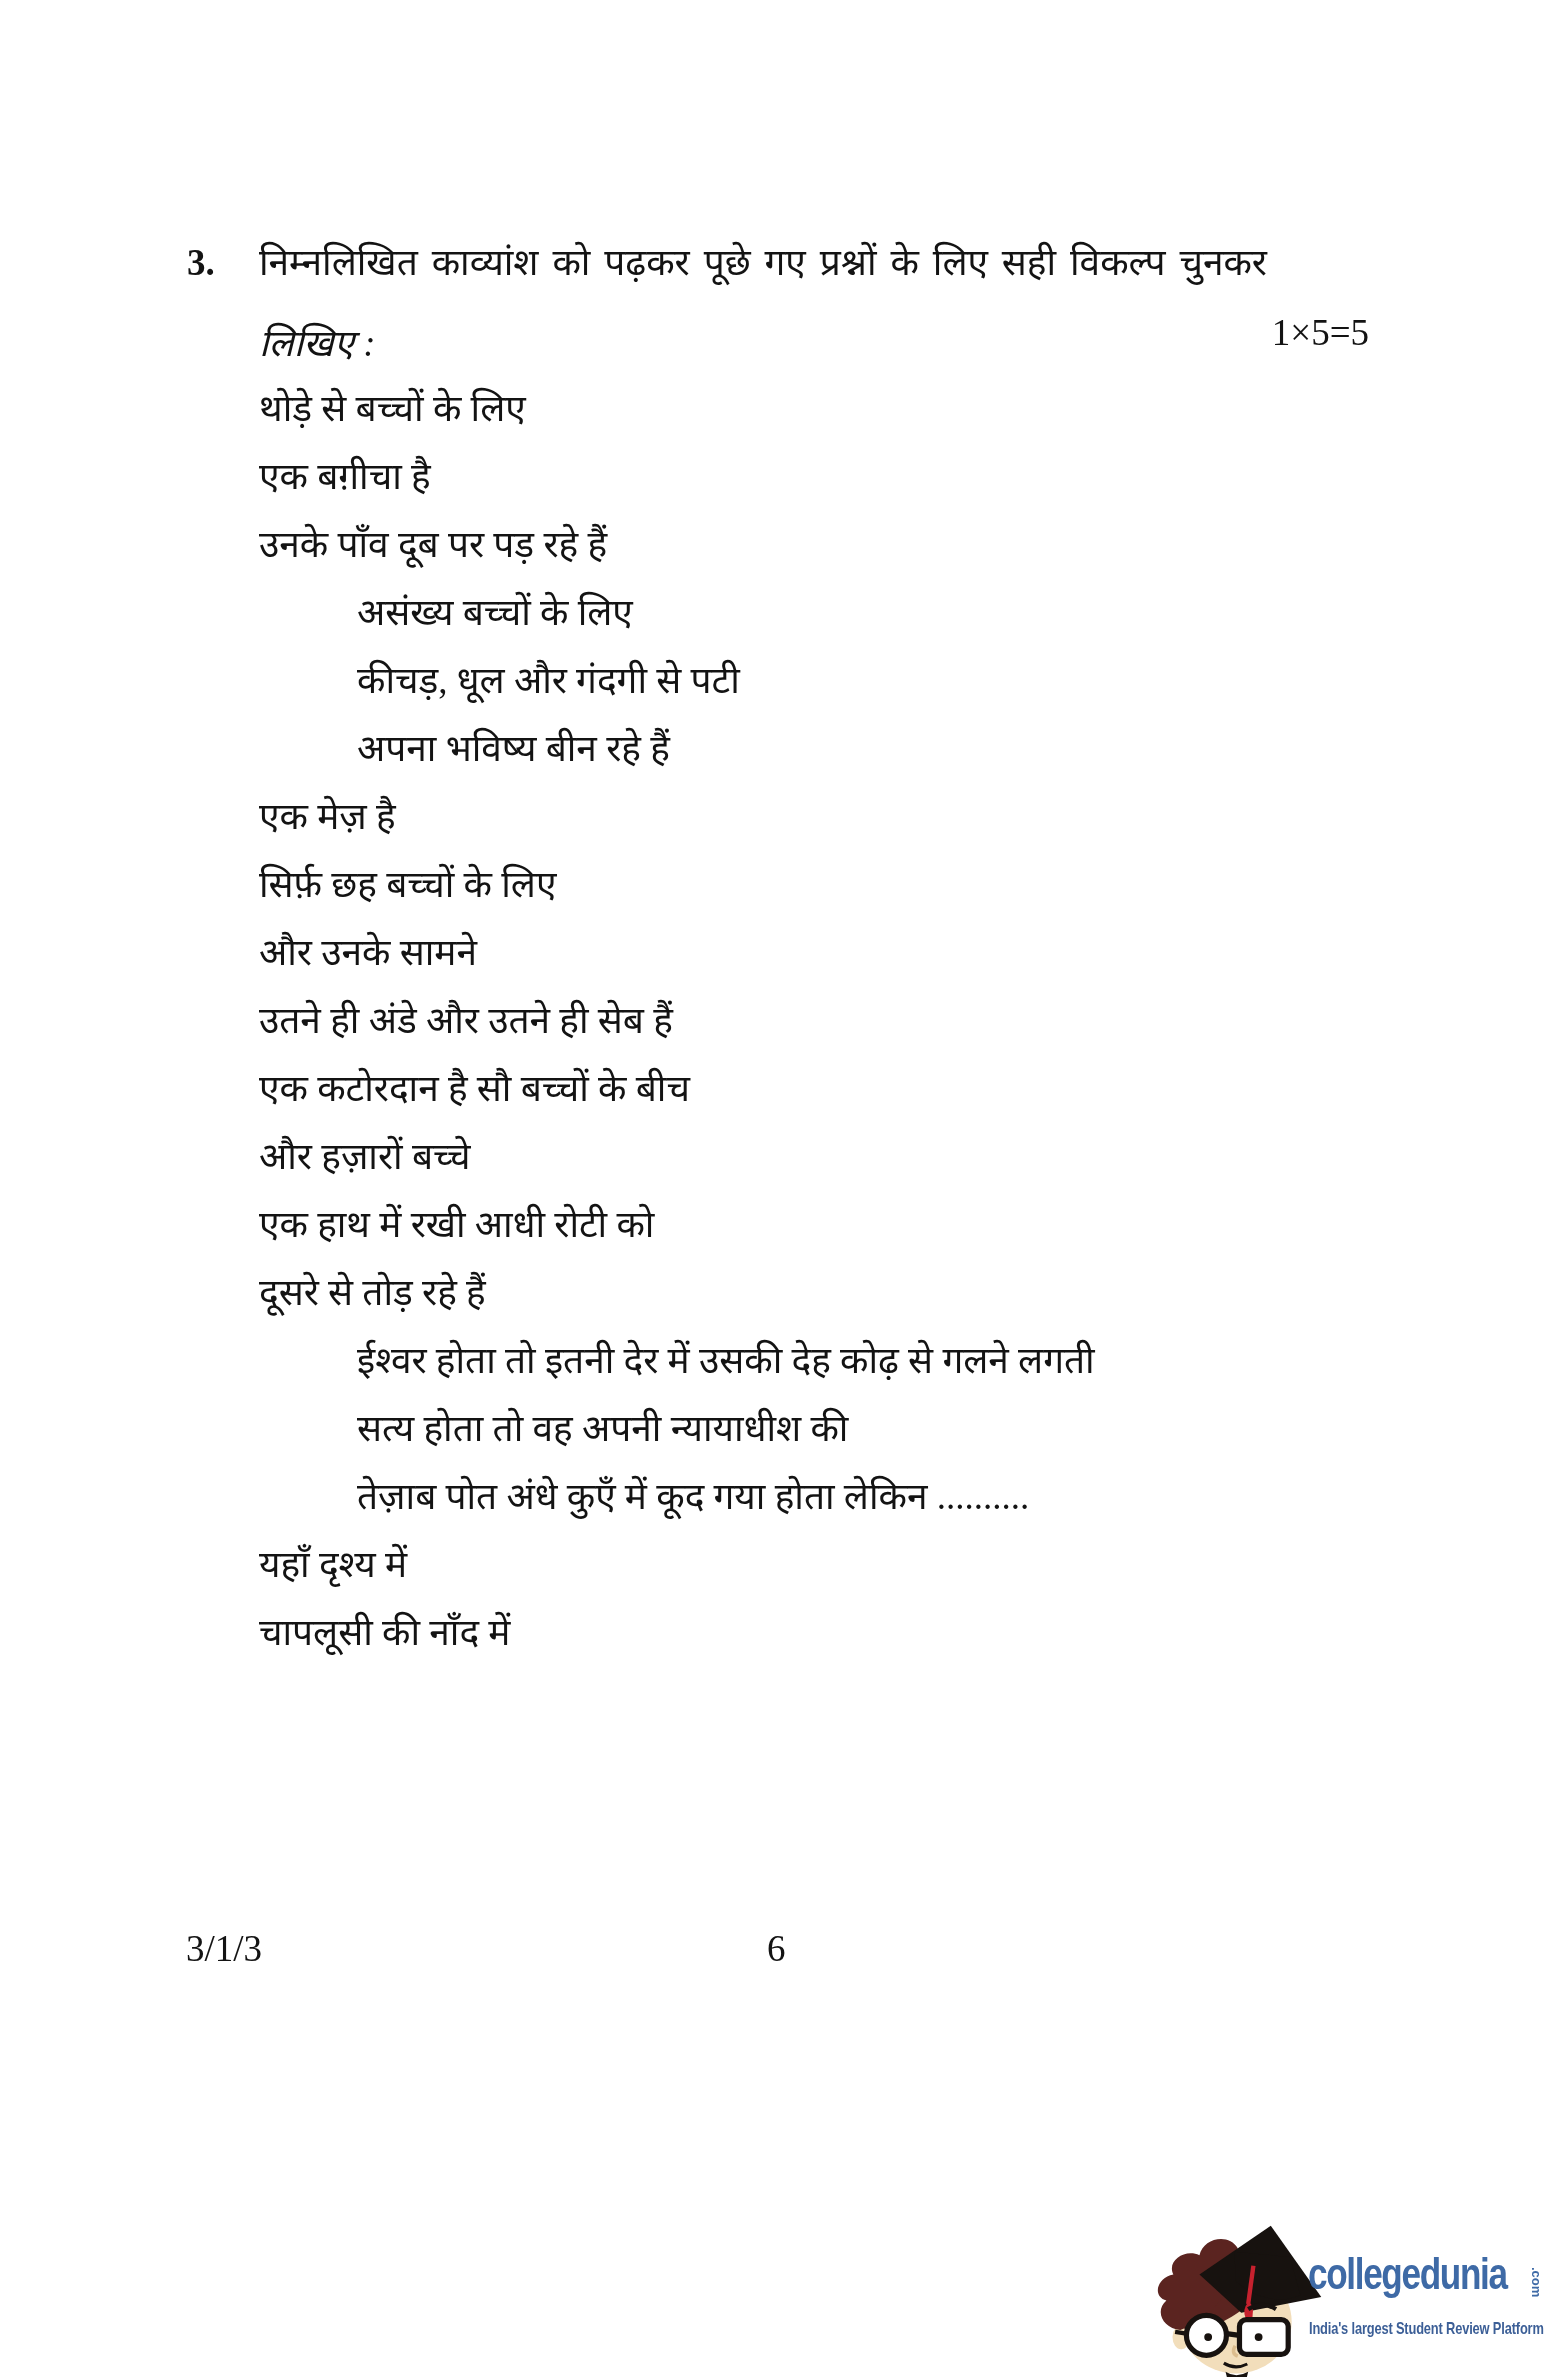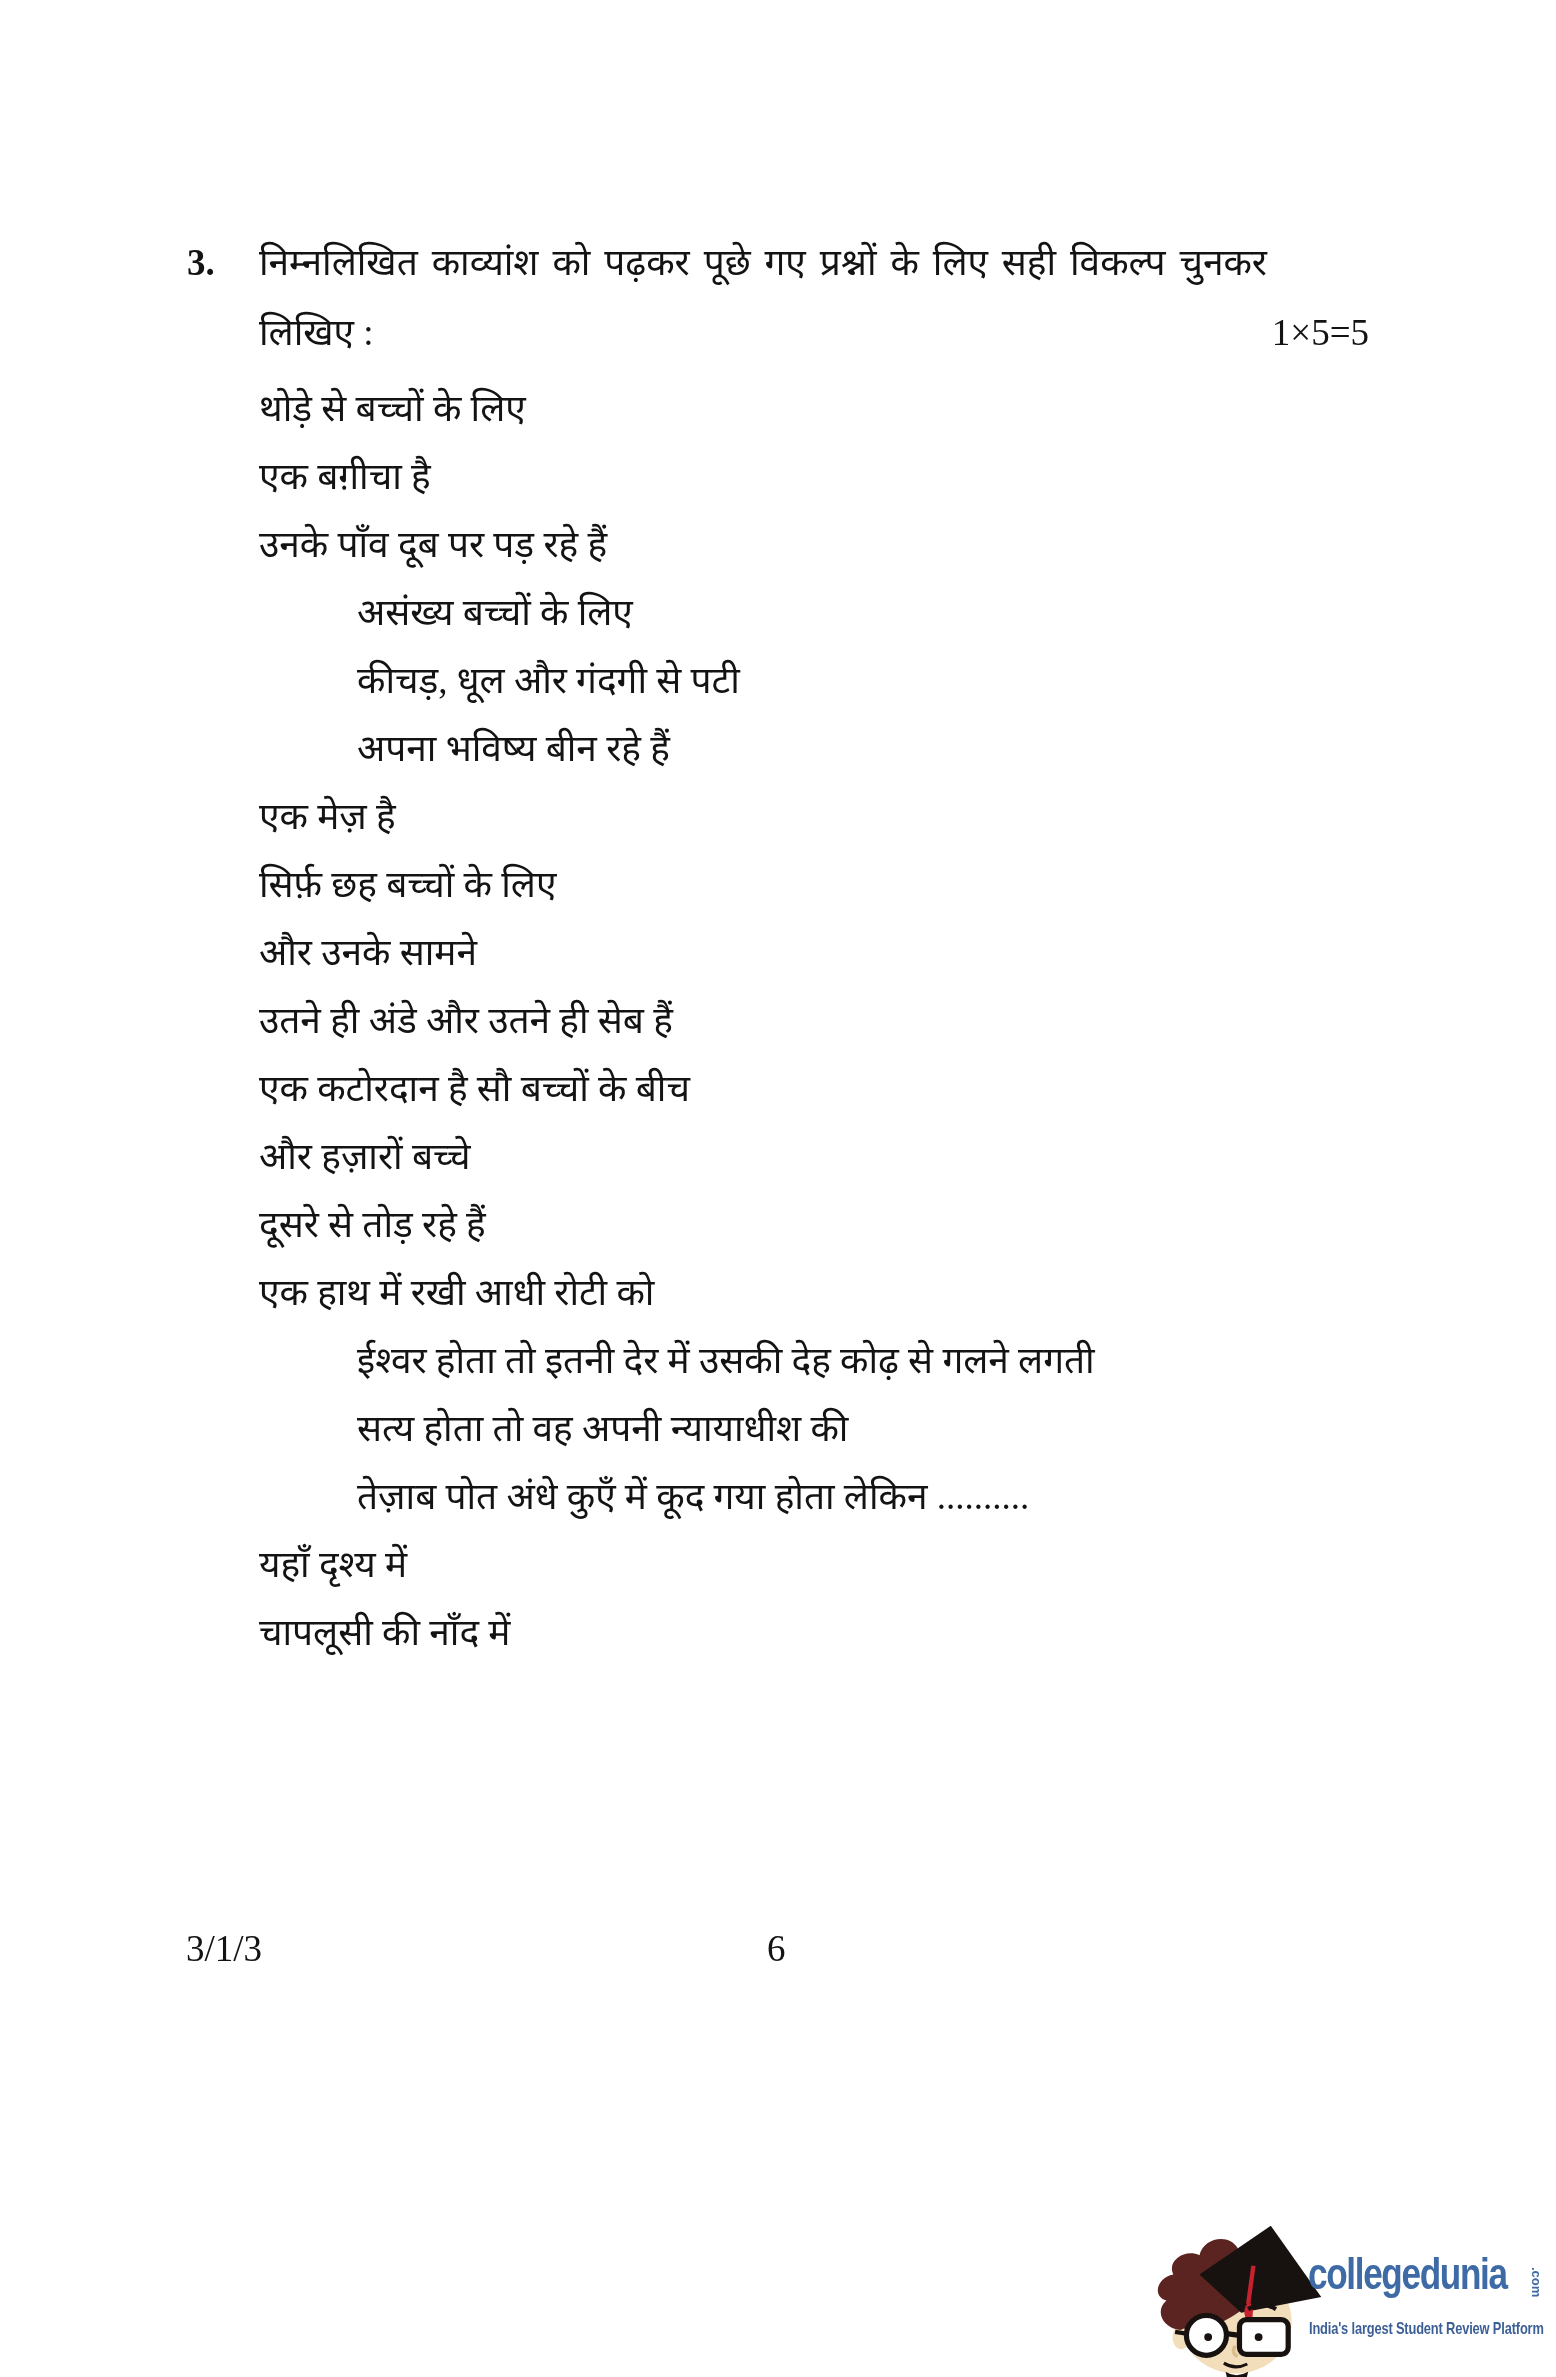--- a/index.html
+++ b/index.html
@@ -15,22 +15,22 @@
   .q-number{
     position:absolute;left:187px;top:237px;
     font-size:37px;font-weight:bold;line-height:52px;
   }
   .q-line1{
     position:absolute;left:259px;top:237px;width:1008px;
     font-size:37px;line-height:52px;
     text-align:justify;text-align-last:justify;
   }
   .q-line2{
-    position:absolute;left:259px;top:307px;
-    font-size:37px;line-height:52px;
+    position:absolute;left:259px;top:318px;
+    font-size:37px;line-height:52px;font-style:italic;
   }
   .q-marks{
     position:absolute;right:188px;top:307px;
     font-size:37px;line-height:52px;
   }
   
   .poem{
     position:absolute;left:259px;top:375px;width:1134px;
   }
   .poem-line{
@@ -103,23 +103,23 @@
       <div class="poem-line">सिर्फ़ छह बच्चों के लिए</div>
 
       <div class="poem-line">और उनके सामने</div>
 
       <div class="poem-line">उतने ही अंडे और उतने ही सेब हैं</div>
 
       <div class="poem-line">एक कटोरदान है सौ बच्चों के बीच</div>
 
       <div class="poem-line">और हज़ारों बच्चे</div>
 
+      <div class="poem-line">एक हाथ में रखी आधी रोटी को</div>
+
       <div class="poem-line">दूसरे से तोड़ रहे हैं</div>
-
-      <div class="poem-line">एक हाथ में रखी आधी रोटी को</div>
 
       <div class="poem-line indent">ईश्वर होता तो इतनी देर में उसकी देह कोढ़ से गलने लगती</div>
 
       <div class="poem-line indent">सत्य होता तो वह अपनी न्यायाधीश की</div>
 
 
 
       <div class="poem-line indent">तेज़ाब पोत अंधे कुएँ में कूद गया होता लेकिन ..........</div>
 
       <div class="poem-line">यहाँ दृश्य में</div>

